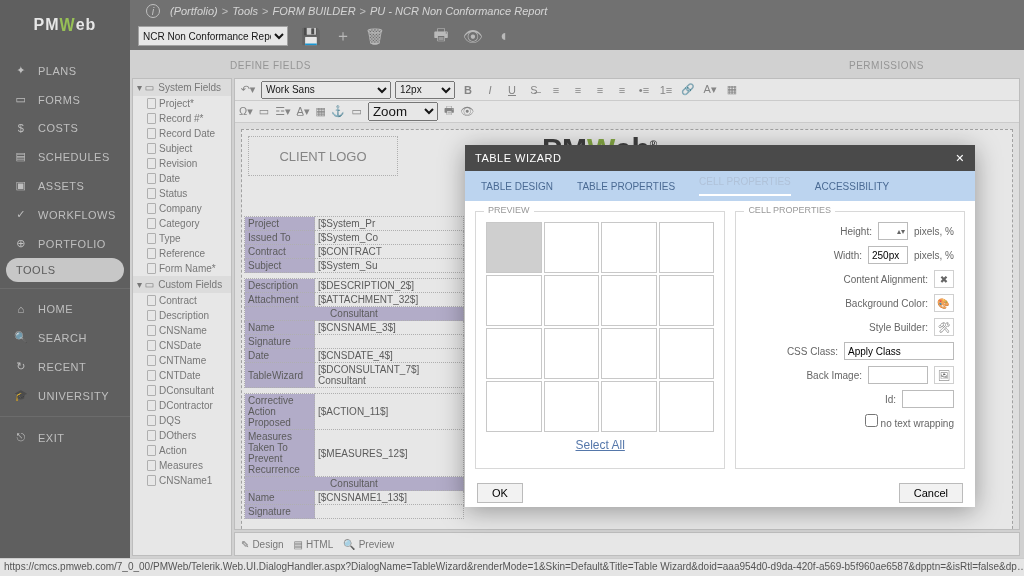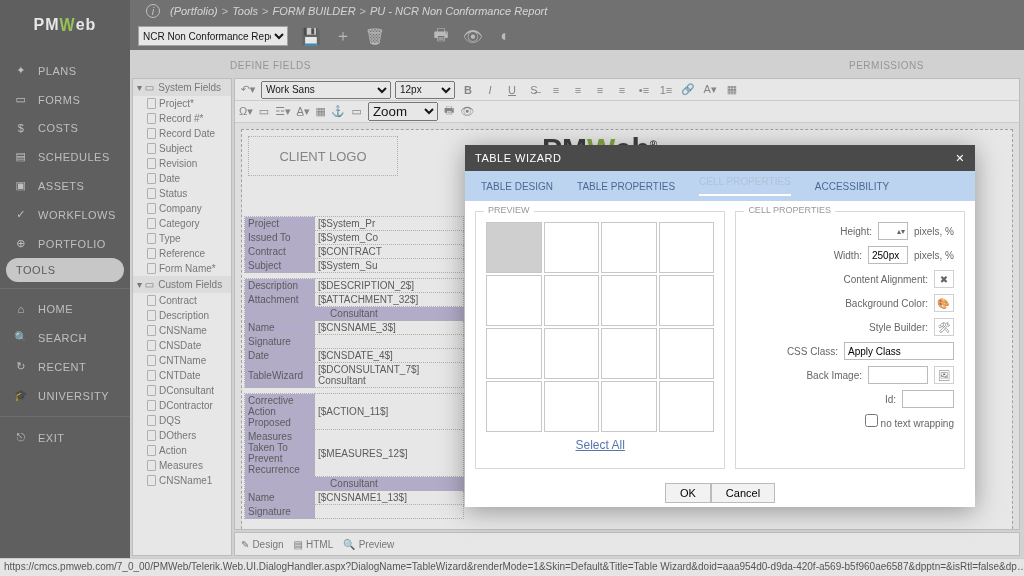--- a/index.html
+++ b/index.html
@@ -54,21 +54,21 @@
 .tgrid div.sel{background:#cfcfcf}
 .selall{text-align:center;font-size:12px;color:#5577aa;text-decoration:underline;margin-top:6px;cursor:pointer}
 .props{font-size:10px;color:#666}
 .props .row{display:flex;align-items:center;justify-content:flex-end;gap:6px;margin-bottom:6px}
 .props .lbl{text-align:right}
 .props input[type=text]{width:52px;height:18px;border:1px solid #bbb;padding:0 3px;font-size:10px}
 .props input.wide{width:110px}
 .props input.med{width:60px}
 .props .spin{width:30px;height:18px;border:1px solid #bbb;display:inline-flex;align-items:center;justify-content:flex-end;font-size:8px;padding-right:2px}
 .props .sq{width:20px;height:18px;border:1px solid #d0d0d0;display:inline-flex;align-items:center;justify-content:center}
-.mfoot{height:28px;display:flex;align-items:center;justify-content:center;padding:0 12px}
+.mfoot{height:28px;display:flex;align-items:center;justify-content:space-between;padding:0 12px}
 .mfoot button{height:20px;padding:0 14px;font-size:11px;background:#f2f2f2;border:1px solid #bbb;cursor:pointer}
 .statusbar{position:absolute;left:0;right:0;bottom:0;height:18px;background:#e5e5e5;border-top:1px solid #ccc;font-size:10px;color:#555;padding:2px 4px;white-space:nowrap;overflow:hidden}
 </style>
 </head>
 <body>
 
 <div class="logobar">
   <span>PM</span>
     <span class="w">W</span>
     <span>eb</span>

